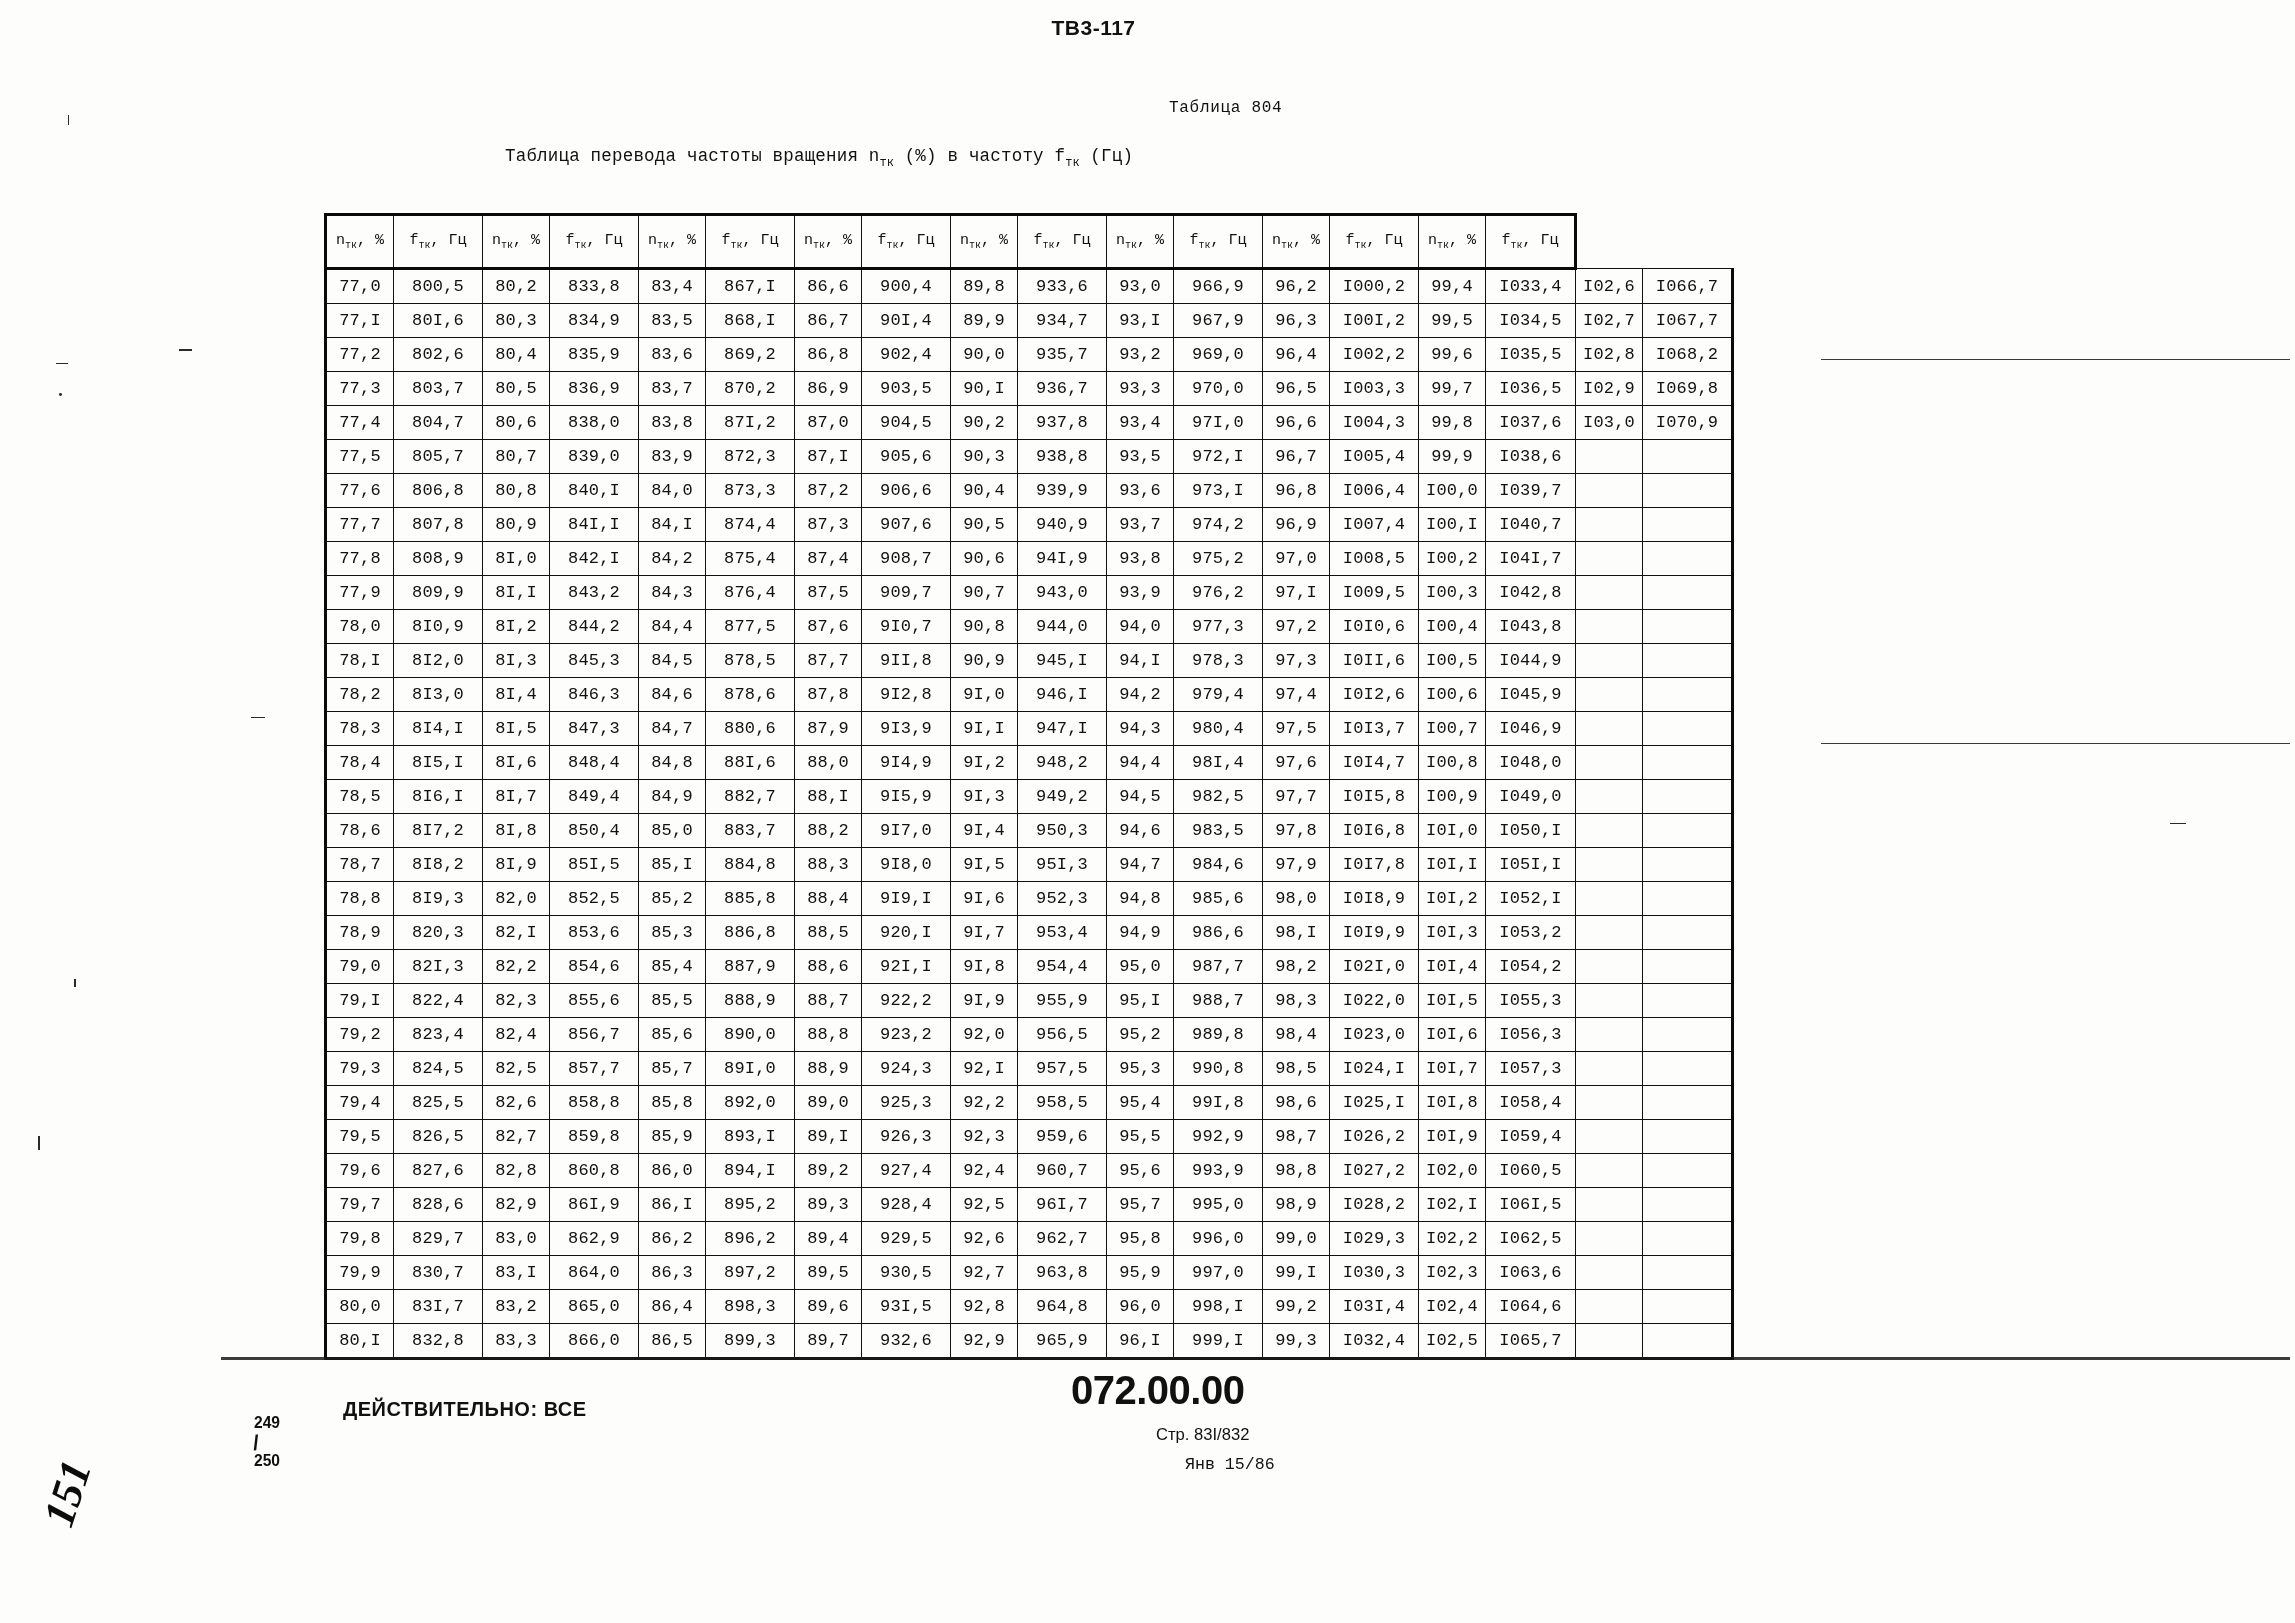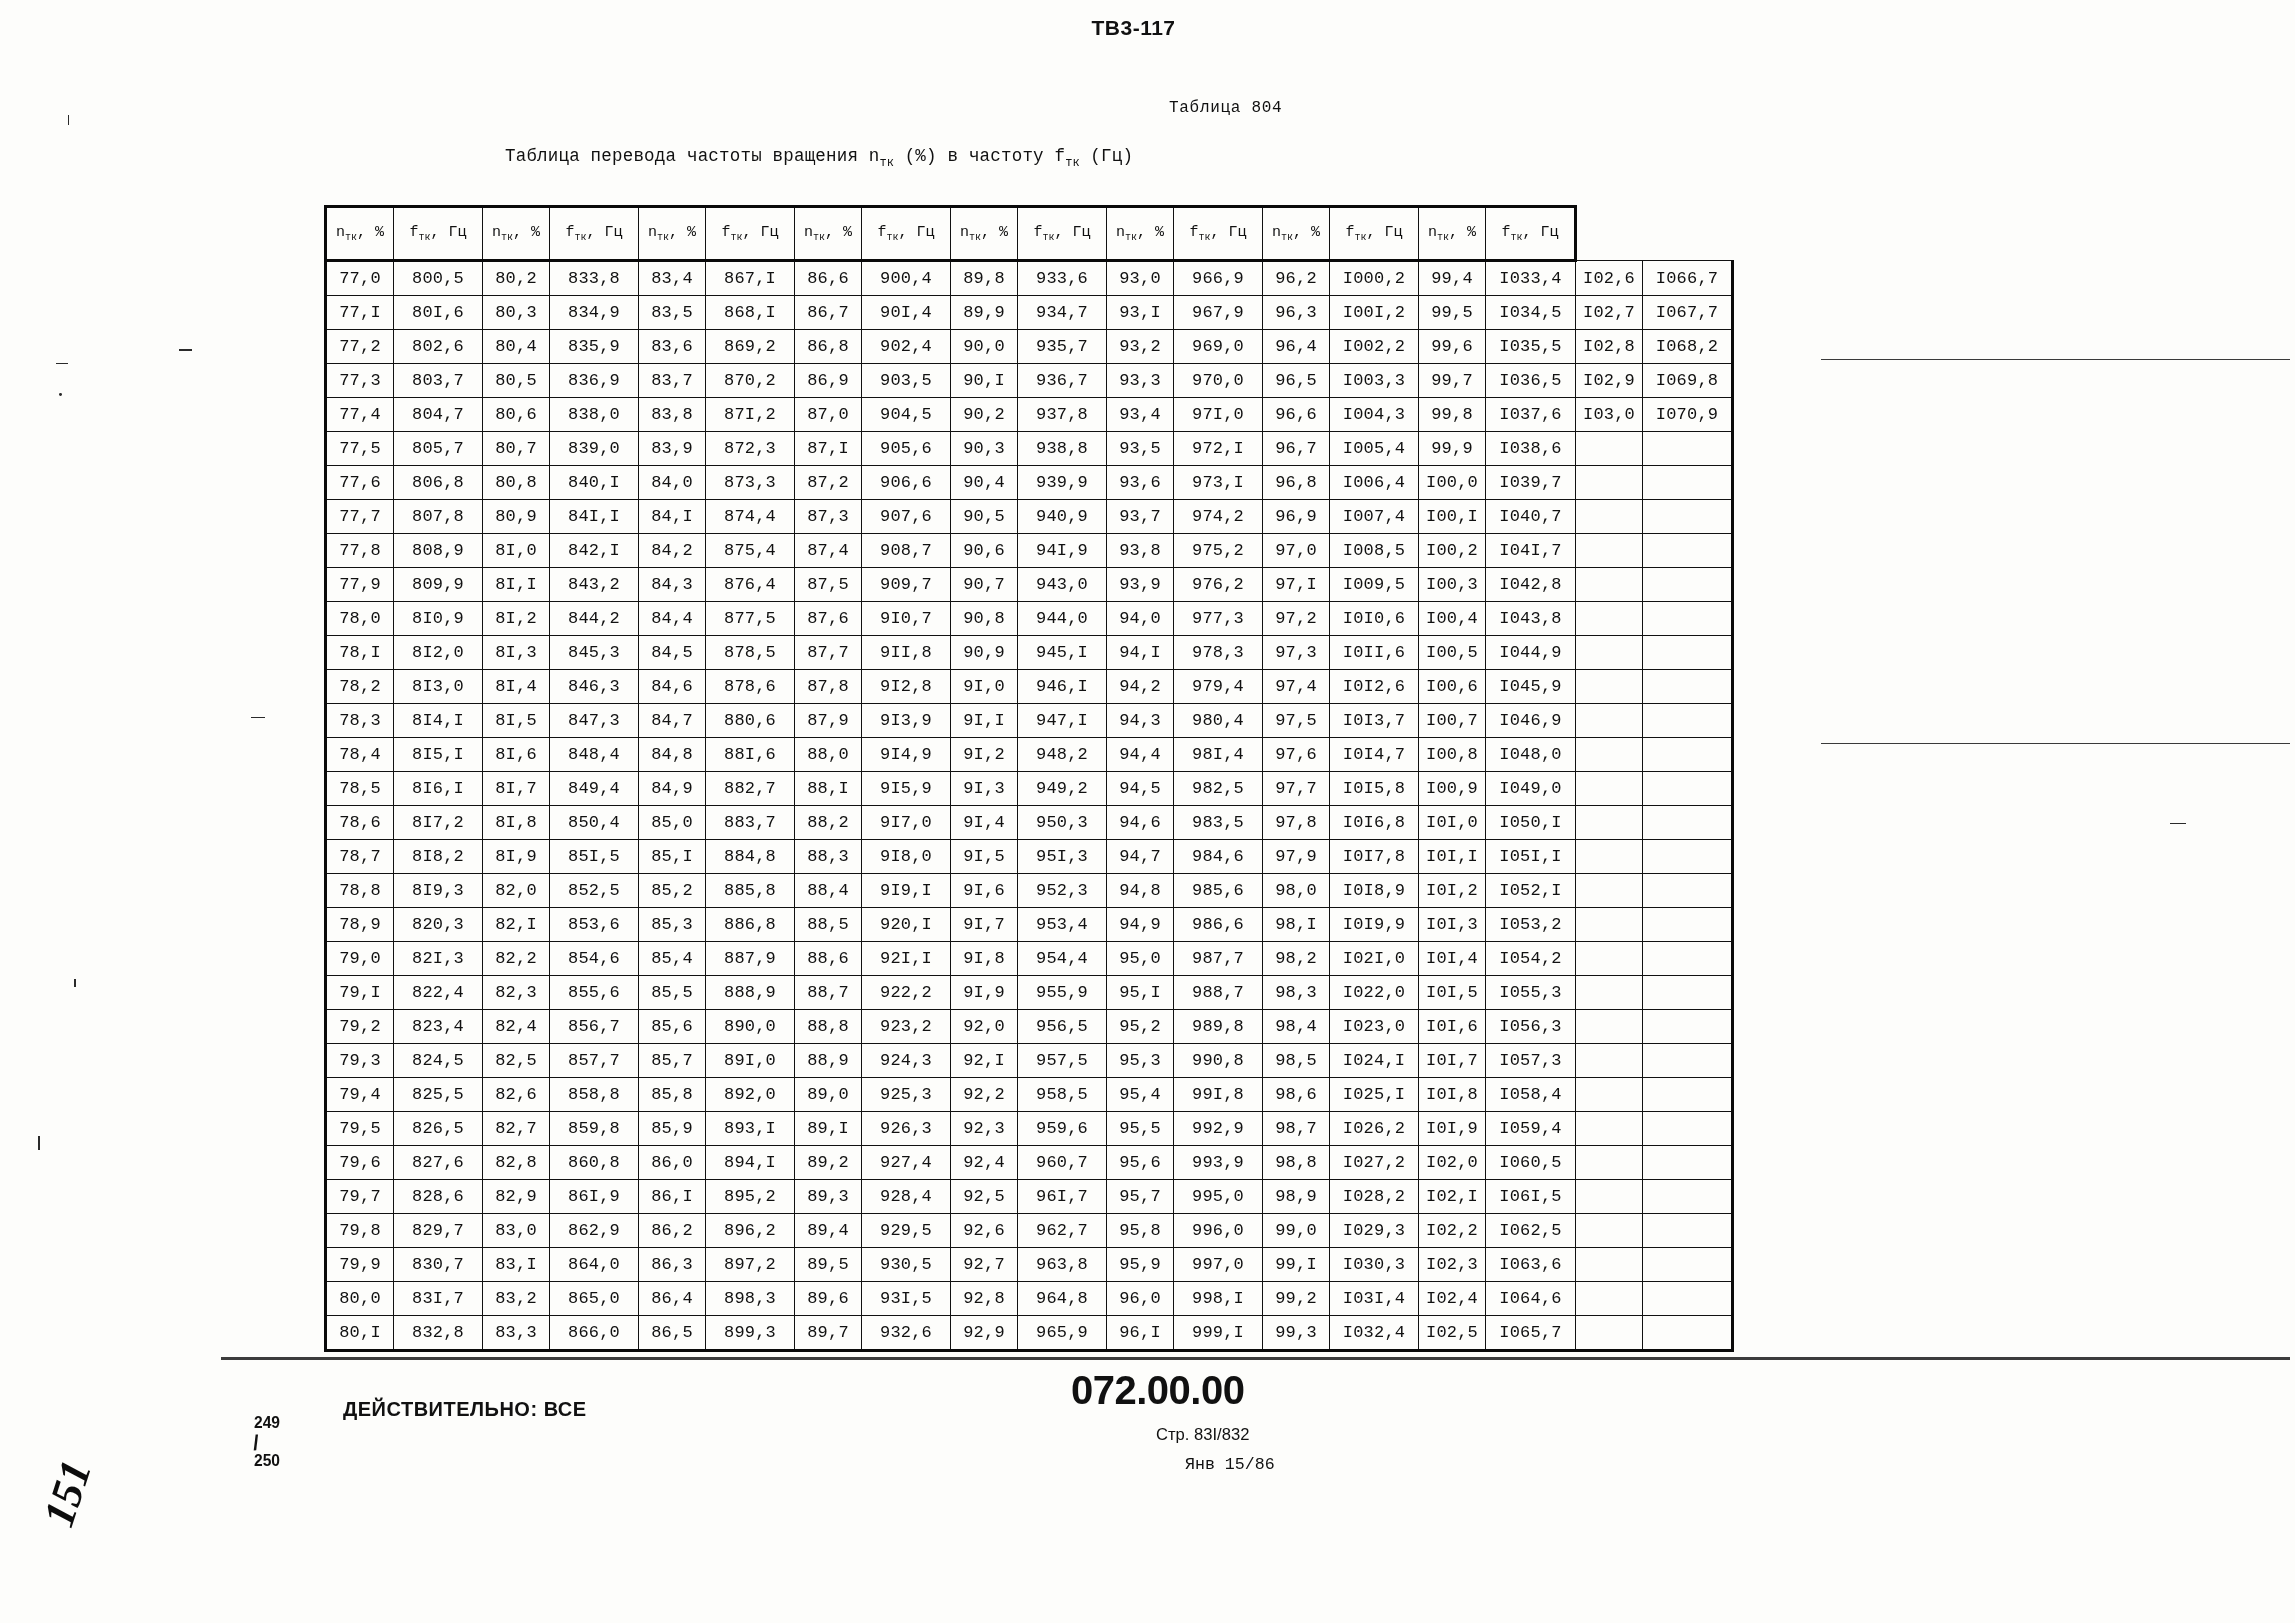--- a/index.html
+++ b/index.html
@@ -9,21 +9,20 @@
     font-family:"Liberation Serif", serif;
     color:#111;
     position:relative;
     overflow:hidden;
   }
 
   
   #doc-header{
     position:absolute; left:0; top:15.6px; width:2187px;
     text-align:center;
-    margin-left:40px;
   }
   #doc-header .model{
     font-family:"Liberation Sans", sans-serif;
     font-weight:bold; font-size:21px; letter-spacing:0.5px;
     margin-bottom:8.3px;
   }
   #doc-header .manual-title{
     font-family:"Liberation Sans", sans-serif;
     font-weight:bold; font-size:21px; letter-spacing:1.6px;
   }
@@ -39,21 +38,21 @@
   #table-caption{
     position:absolute; left:505px; top:146px;
     font-family:"Liberation Mono", monospace;
     font-size:17.5px; letter-spacing:0.2px;
     white-space:nowrap;
   }
   #table-caption sub{font-size:12px; letter-spacing:0;}
 
   
   #conversion-table{
-    position:absolute; left:324px; top:205px;
+    position:absolute; left:324px; top:213px;
     border-collapse:collapse;
     table-layout:fixed;
     font-family:"Liberation Mono", monospace;
   }
   #conversion-table td, #conversion-table th{
     border:0.9px solid #111;
     text-align:center;
     vertical-align:middle;
     font-weight:normal;
     padding:0;

